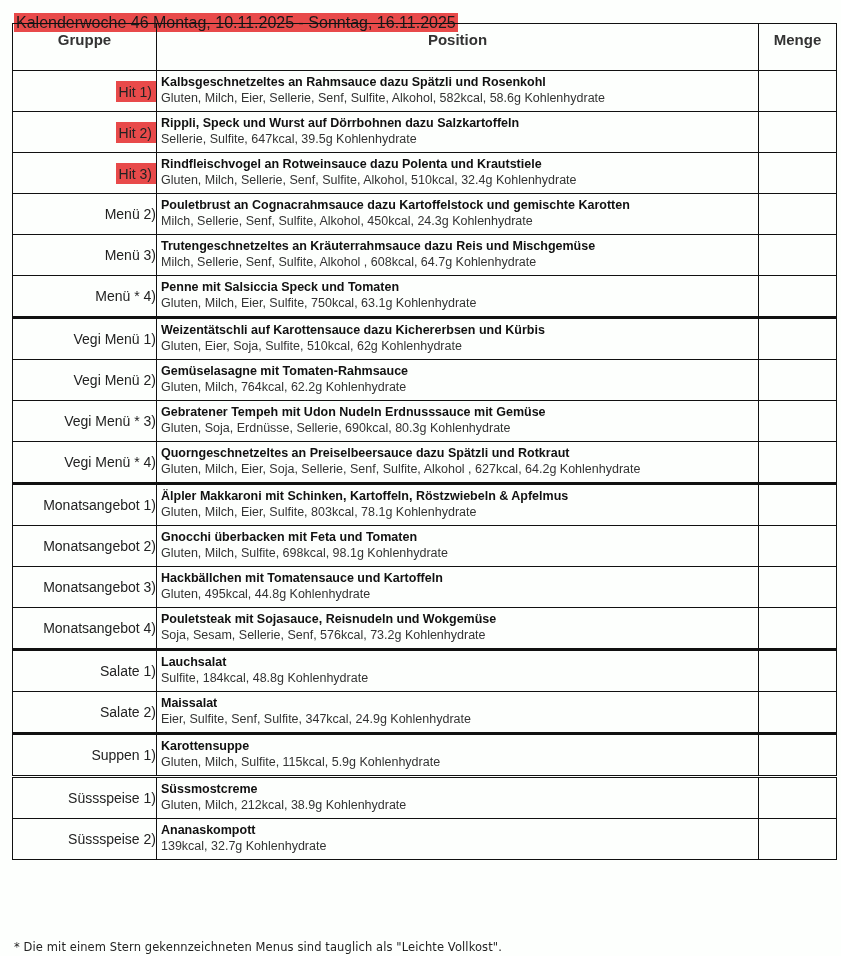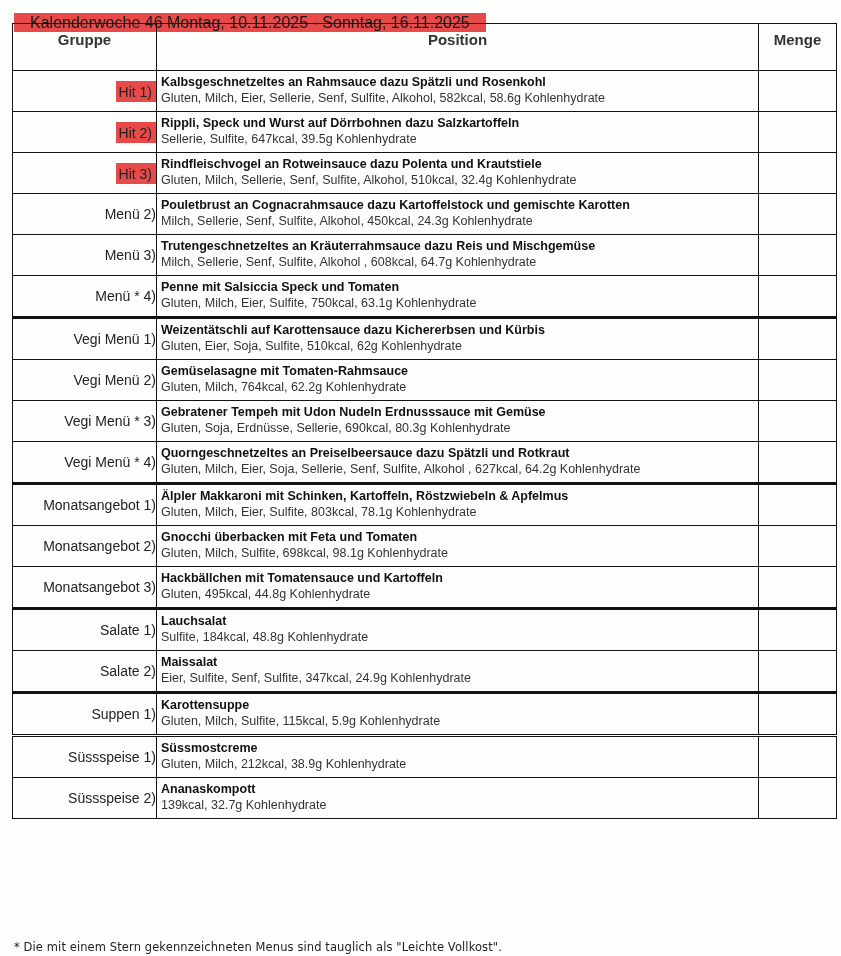--- a/index.html
+++ b/index.html
@@ -1,19 +1,19 @@
 <!DOCTYPE html>
 <html><head>
 <meta charset="utf-8">
 <style>
   html, body { margin: 0; padding: 0; background: #fdfffd; }
   body { width: 841px; height: 956px; position: relative; overflow: hidden;
          font-family: "Liberation Sans", sans-serif; color: #222; }
   .title { position: absolute; left: 14px; top: 13px; height: 19px; line-height: 19px;
-           padding: 0 16px; font-size: 16px; color: #1a1a1a; }
+           padding: 0 2px; font-size: 16px; color: #1a1a1a; }
   table.menu { position: absolute; left: 12px; top: 23px; border-collapse: collapse;
                width: 824px; table-layout: fixed; }
   table.menu td, table.menu th { border: 1px solid #111; padding: 0; vertical-align: middle; }
   th { font-size: 15px; font-weight: bold; color: #333; height: 39px; vertical-align: top !important; padding-top: 7px !important; }
   col.c1 { width: 144px; } col.c2 { width: 602px; } col.c3 { width: 78px; }
   td.grp { font-size: 14px; padding-left: 5px !important; color: #222; text-align: right; }
   td.pos { padding-left: 4px !important; }
   td.qty { }
   tr.r td { height: 40px; }
   .grp-label.hl { display: inline-block; padding: 3px 4px 2px 3px; margin-left: -1px; }
@@ -144,20 +144,28 @@
       <td class="qty"></td>
     </tr>
     <tr class="r">
       <td class="grp">Monatsangebot 3)</td>
       <td class="pos">
           <span class="dish">Hackbällchen mit Tomatensauce und Kartoffeln</span>
           <span class="info">Gluten, 495kcal, 44.8g Kohlenhydrate</span>
         </td>
       <td class="qty"></td>
     </tr>
+    <tr class="r">
+      <td class="grp">Monatsangebot 4)</td>
+      <td class="pos">
+          <span class="dish">Pouletsteak mit Sojasauce, Reisnudeln und Wokgemüse</span>
+          <span class="info">Soja, Sesam, Sellerie, Senf, 576kcal, 73.2g Kohlenhydrate</span>
+        </td>
+      <td class="qty"></td>
+    </tr>
 
     <tr class="r sep-thick">
       <td class="grp">Salate 1)</td>
       <td class="pos">
           <span class="dish">Lauchsalat</span>
           <span class="info">Sulfite, 184kcal, 48.8g Kohlenhydrate</span>
         </td>
       <td class="qty"></td>
     </tr>
     <tr class="r">

